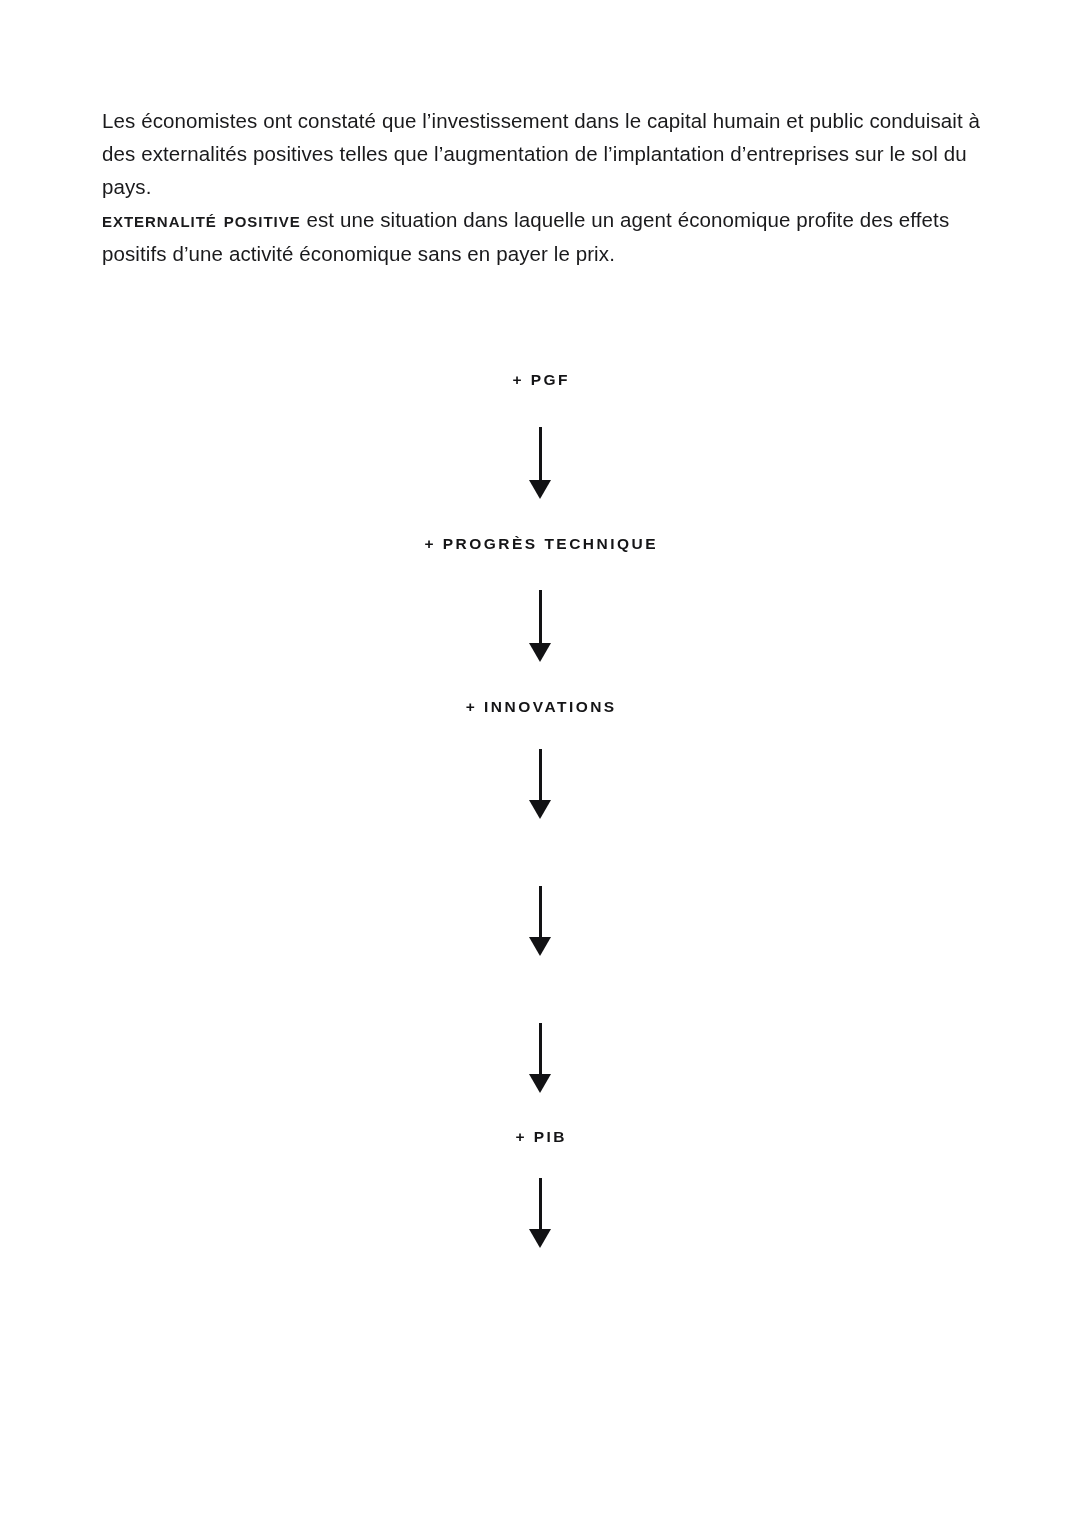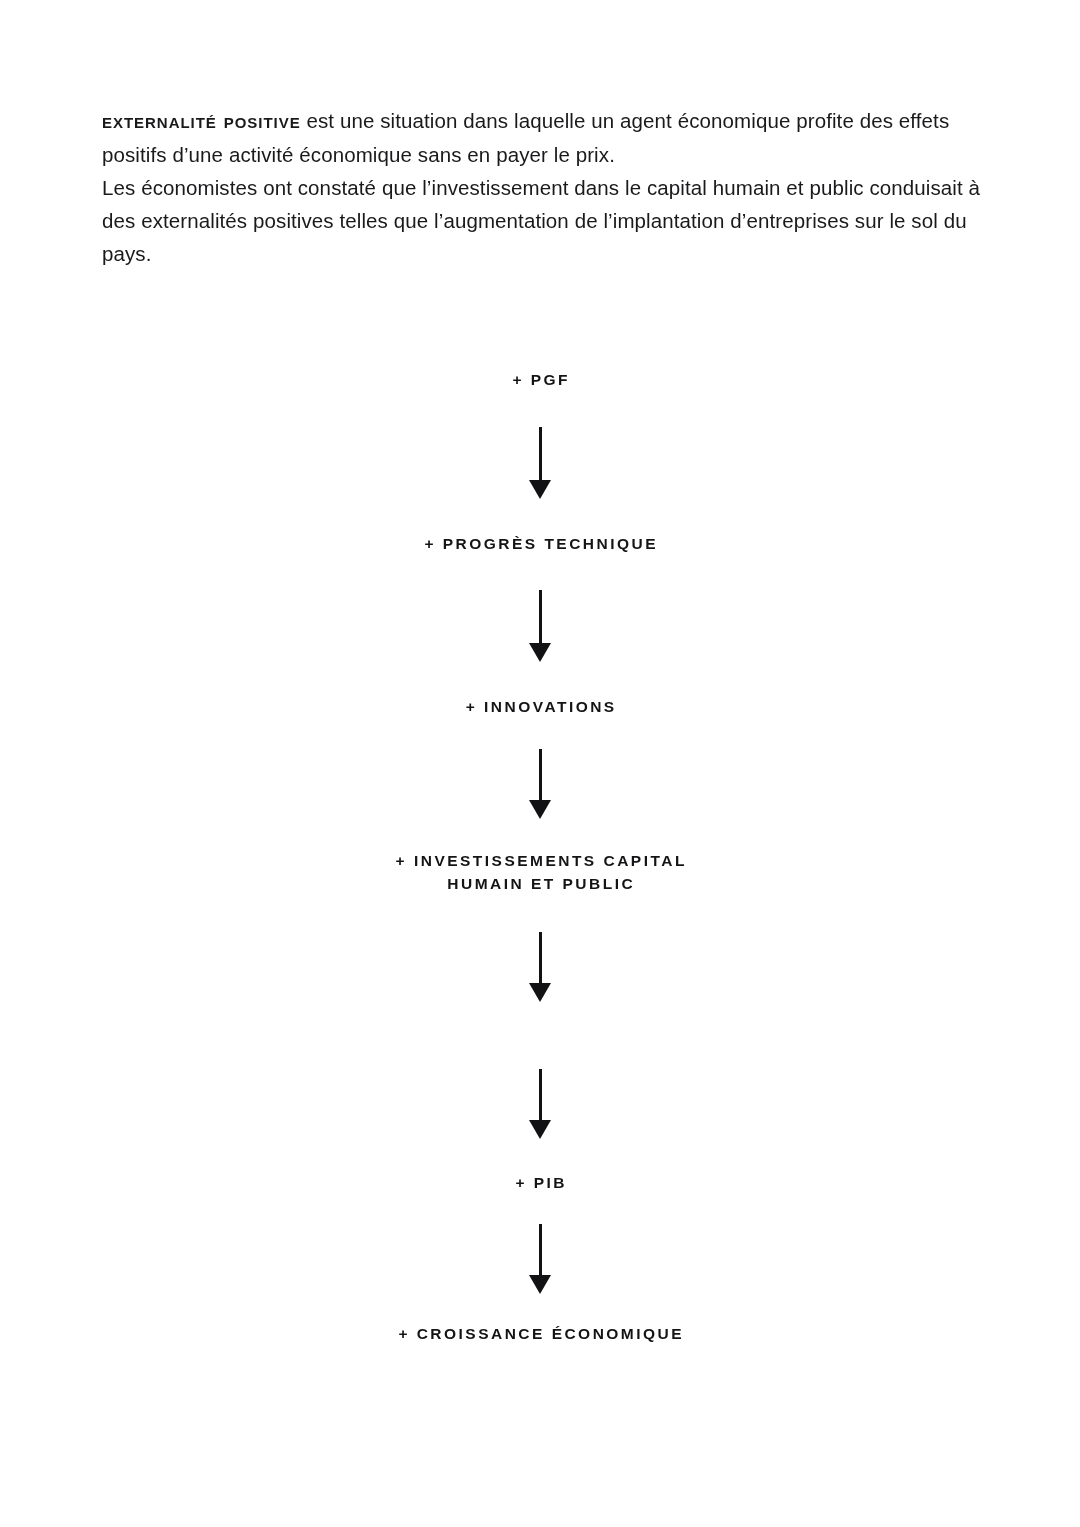--- a/index.html
+++ b/index.html
@@ -111,22 +111,22 @@
   .gap-4 { height: 70px; margin-top: 37px; margin-bottom: 34px; }
   .gap-5 { height: 70px; margin-top: 33px; margin-bottom: 32px; }
   .gap-6 { height: 70px; margin-top: 30px; margin-bottom: 28px; }
 </style>
 </head>
 <body>
 
 <div class="page">
 
   <div class="intro">
+    <p>Les économistes ont constaté que l’investissement dans le capital humain et public conduisait à des externalités positives telles que l’augmentation de l’implantation d’entreprises sur le sol du pays.</p>
     <p><span class="term">Externalité positive</span><span> est une situation dans laquelle un agent économique profite des effets positifs d’une activité économique sans en payer le prix.</span></p>
-    <p>Les économistes ont constaté que l’investissement dans le capital humain et public conduisait à des externalités positives telles que l’augmentation de l’implantation d’entreprises sur le sol du pays.</p>
   </div>
 
   <div class="flow">
 
     <div class="node">+ PGF</div>
 
     <div class="arrow gap-1">
       <span class="shaft"></span>
       <span class="head"></span>
     </div>
@@ -138,37 +138,34 @@
       <span class="head"></span>
     </div>
 
     <div class="node">+ INNOVATIONS</div>
 
     <div class="arrow gap-3">
       <span class="shaft"></span>
       <span class="head"></span>
     </div>
 
-    <div class="node">+ INVESTISSEMENTS CAPITAL
-HUMAIN ET PUBLIC</div>
 
     <div class="arrow gap-4">
       <span class="shaft"></span>
       <span class="head"></span>
     </div>
 
 
     <div class="arrow gap-5">
       <span class="shaft"></span>
       <span class="head"></span>
     </div>
 
     <div class="node">+ PIB</div>
 
     <div class="arrow gap-6">
       <span class="shaft"></span>
       <span class="head"></span>
     </div>
 
-    <div class="node">+ CROISSANCE ÉCONOMIQUE</div>
 
   </div>
 </div>
 
 </body></html>

